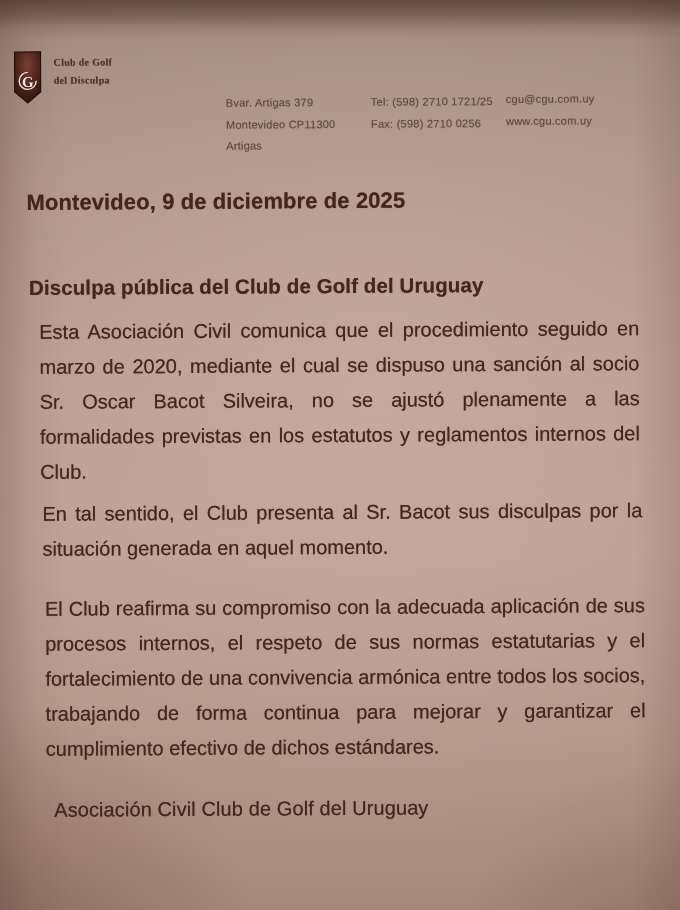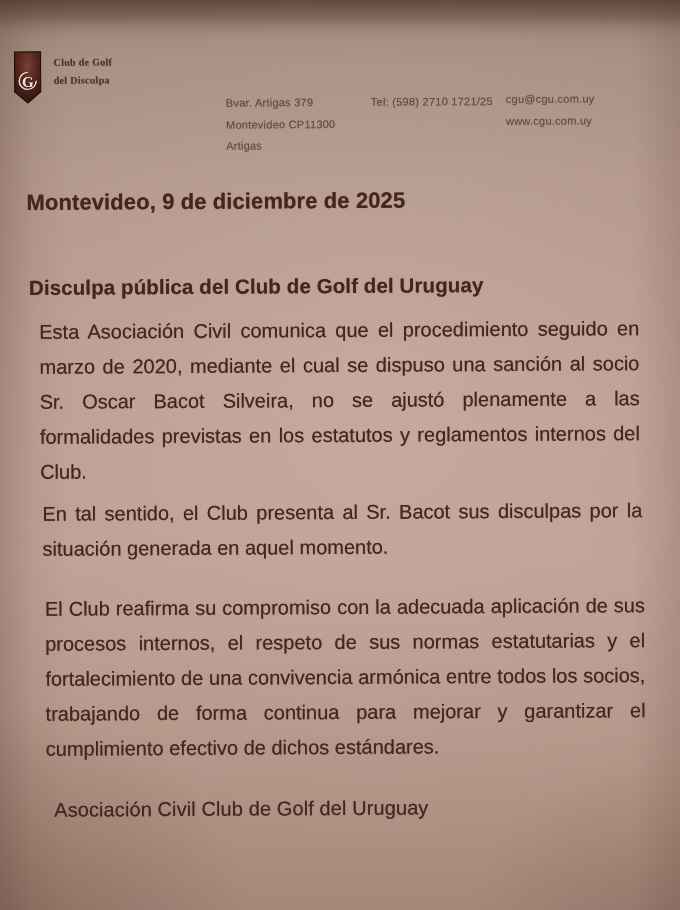--- a/index.html
+++ b/index.html
@@ -135,20 +135,21 @@
     </div>
 
     <div class="abs head-col col-address">
       <div>Bvar. Artigas 379</div>
       <div>Montevideo CP11300</div>
       <div>Artigas</div>
     </div>
 
     <div class="abs head-col col-phones">
       <div>Tel: (598) 2710 1721/25</div>
+      <div>Fax: (598) 2710 0256</div>
     </div>
 
     <div class="abs head-col col-web">
       <div>cgu@cgu.com.uy</div>
       <div>www.cgu.com.uy</div>
     </div>
 
     <p class="abs ink dateline">Montevideo, 9 de diciembre de 2025</p>
 
     <h1 class="abs ink doc-title">Disculpa pública del Club de Golf del Uruguay</h1>

